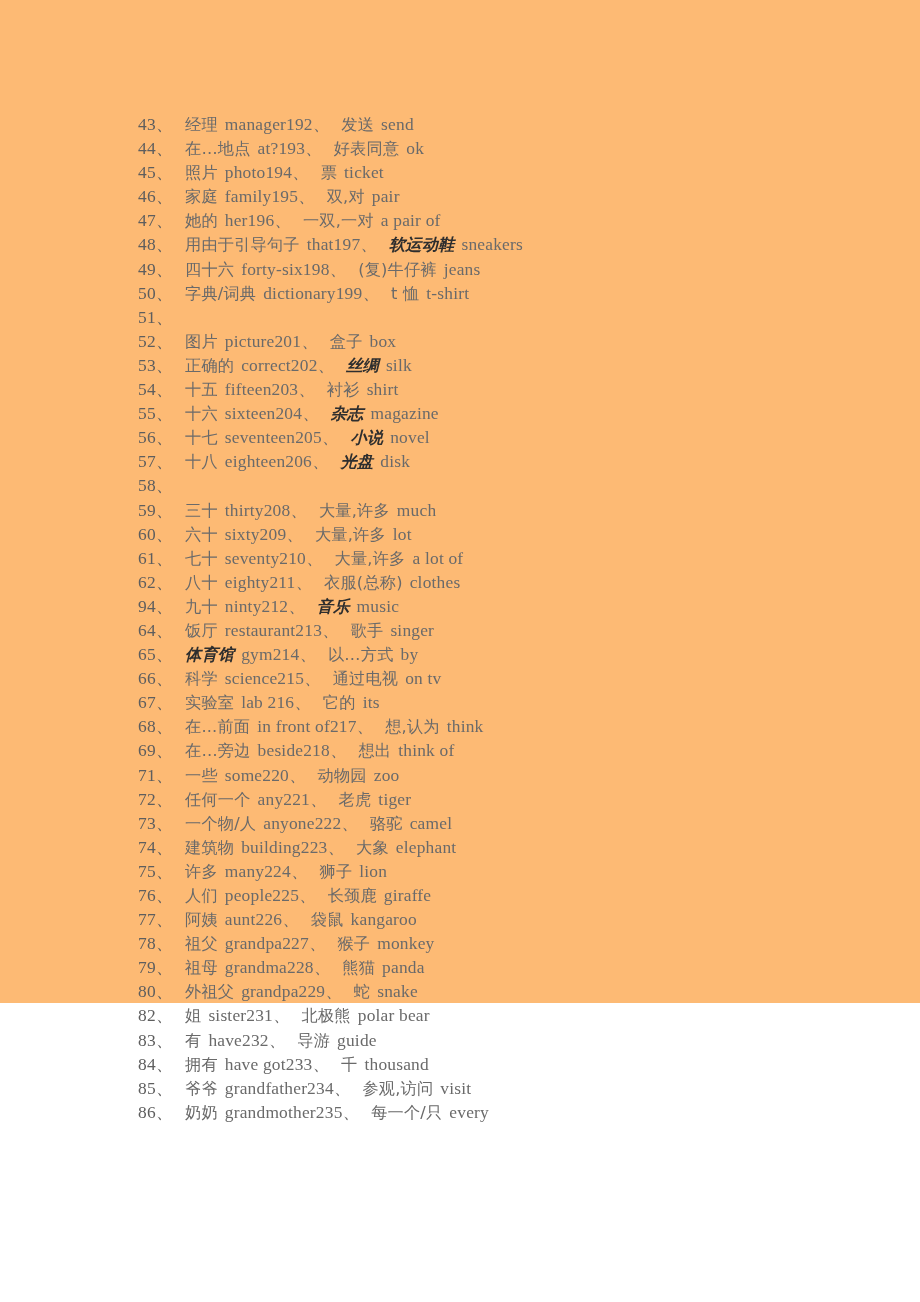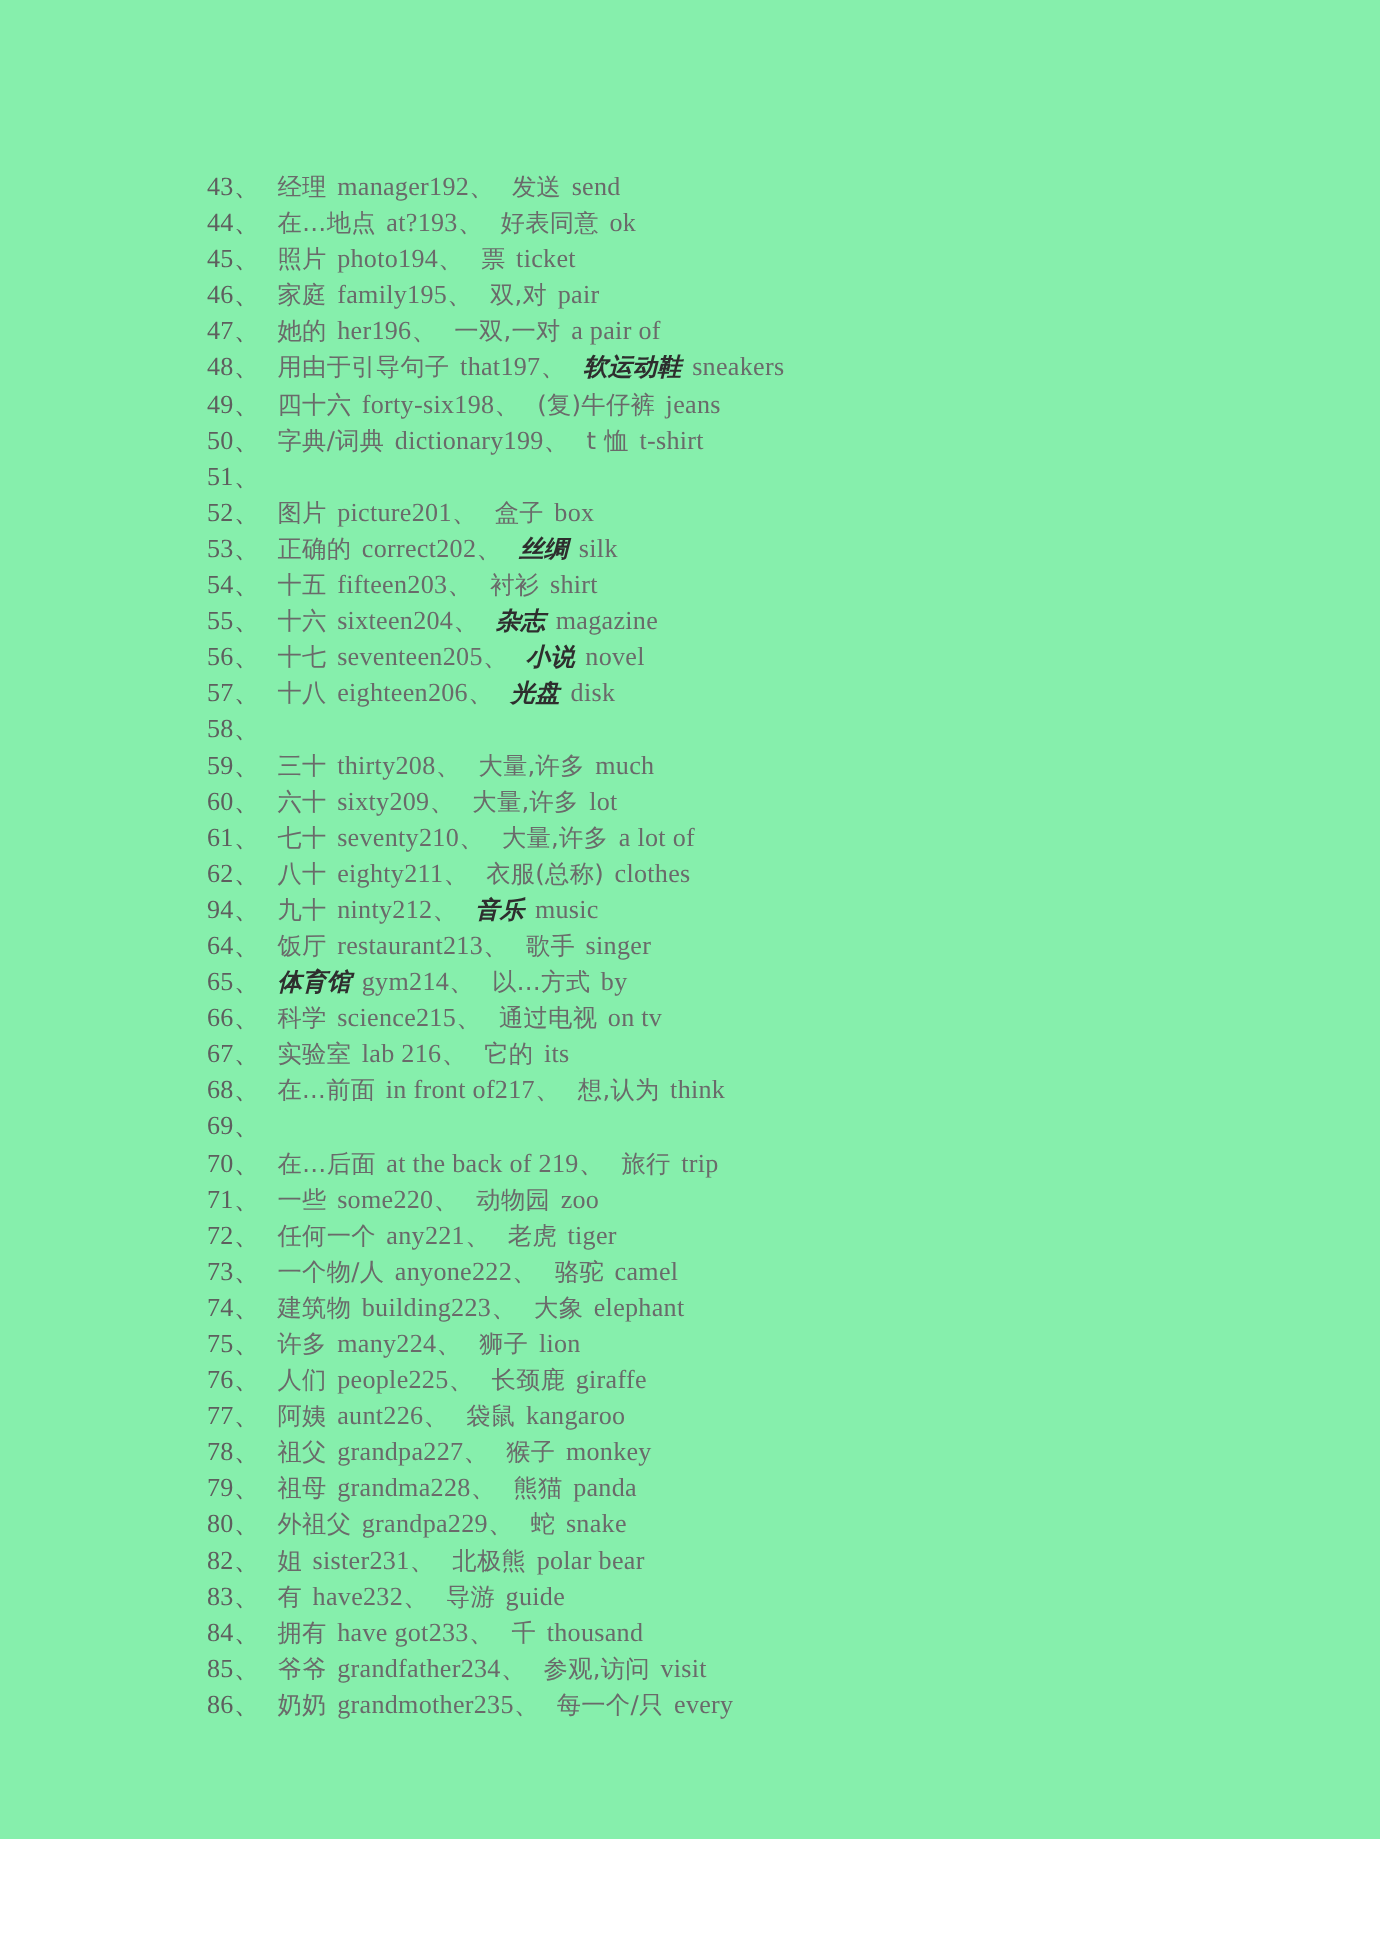--- a/index.html
+++ b/index.html
@@ -11,22 +11,22 @@
     width: 920px;
     height: 1302px;
     position: relative;
     overflow: hidden;
     font-family: "Liberation Serif", "DejaVu Serif", serif;
   }
   #page {
     position: absolute;
     left: 0; top: 0;
     width: 920px;
-    height: 1226px;
-    background: #86efac;
+    height: 1003px;
+    background: #fdba74;
   }
   #vocab-list {
     position: absolute;
     left: 138px;
     top: 112px;
     width: 740px;
   }
   .entry-row {
     display: flex;
     align-items: baseline;
@@ -171,24 +171,21 @@
       <div class="entry-row">
         <span class="entry-index">67、</span>
         <span class="entry-body"><span class="cjk">实验室</span><span class="sep"></span><span class="lat">lab 216、</span><span class="sep-wide"></span><span class="cjk">它的</span><span class="sep"></span><span class="lat">its</span></span>
       </div>
       <div class="entry-row">
         <span class="entry-index">68、</span>
         <span class="entry-body"><span class="cjk">在...前面</span><span class="sep"></span><span class="lat">in front of217、</span><span class="sep-wide"></span><span class="cjk">想,认为</span><span class="sep"></span><span class="lat">think</span></span>
       </div>
       <div class="entry-row">
         <span class="entry-index">69、</span>
-      </div>
-      <div class="entry-row">
-        <span class="entry-index">70、</span>
-        <span class="entry-body"><span class="cjk">在…后面</span><span class="sep"></span><span class="lat">at the back of 219、</span><span class="sep-wide"></span><span class="cjk">旅行</span><span class="sep"></span><span class="lat">trip</span></span>
+        <span class="entry-body"><span class="cjk">在…旁边</span><span class="sep"></span><span class="lat">beside218、</span><span class="sep-wide"></span><span class="cjk">想出</span><span class="sep"></span><span class="lat">think of</span></span>
       </div>
       <div class="entry-row">
         <span class="entry-index">71、</span>
         <span class="entry-body"><span class="cjk">一些</span><span class="sep"></span><span class="lat">some220、</span><span class="sep-wide"></span><span class="cjk">动物园</span><span class="sep"></span><span class="lat">zoo</span></span>
       </div>
       <div class="entry-row">
         <span class="entry-index">72、</span>
         <span class="entry-body"><span class="cjk">任何一个</span><span class="sep"></span><span class="lat">any221、</span><span class="sep-wide"></span><span class="cjk">老虎</span><span class="sep"></span><span class="lat">tiger</span></span>
       </div>
       <div class="entry-row">

